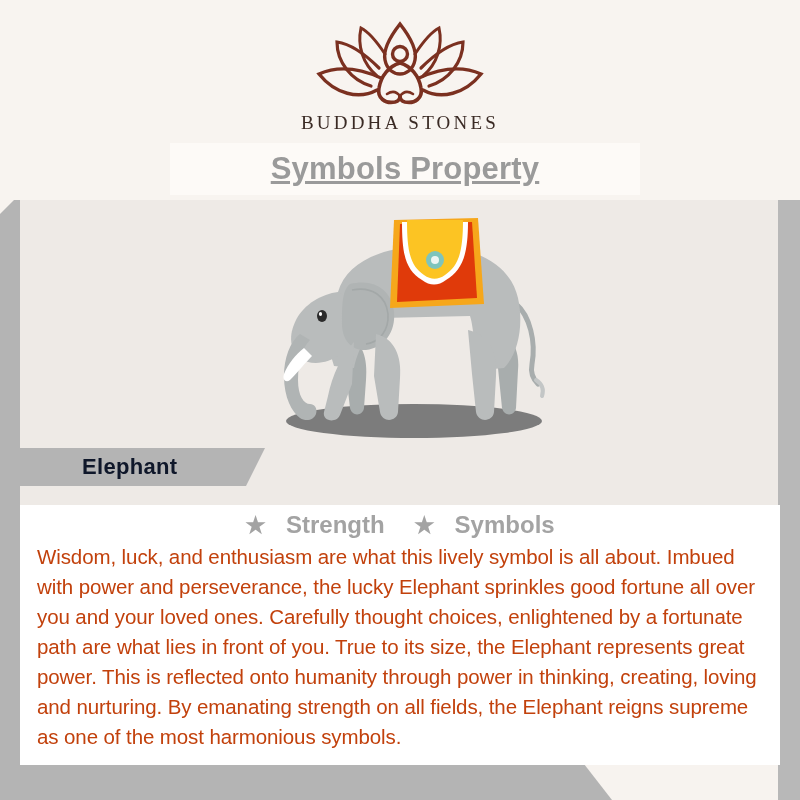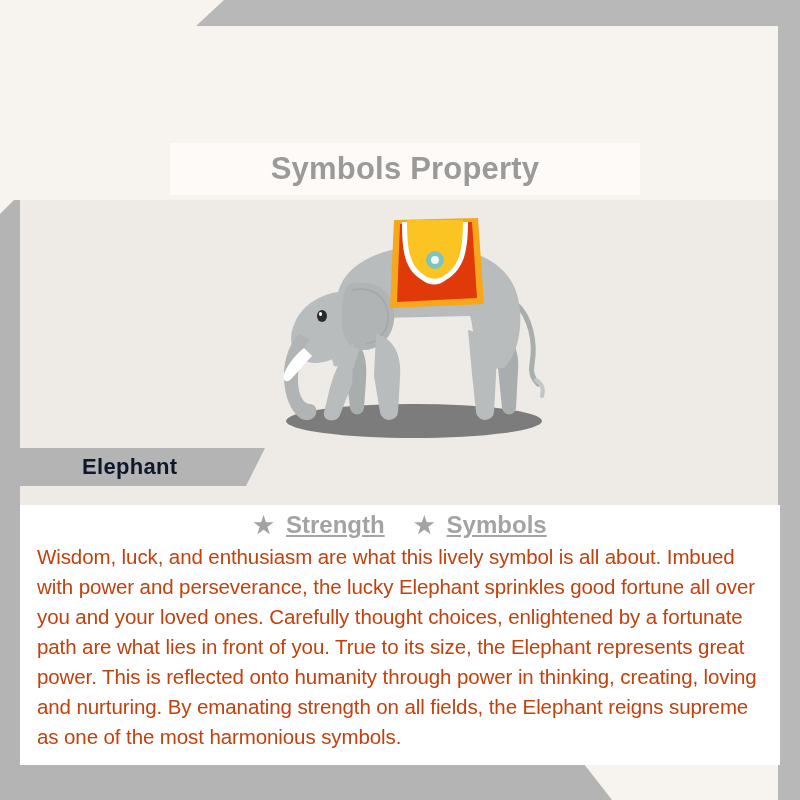--- a/index.html
+++ b/index.html
@@ -78,20 +78,21 @@
     background: #fdfaf7;
   }
   .title-text {
     width: 100%;
     text-align: center;
     line-height: 52px;
     font-size: 31px;
     font-weight: bold;
     color: #9a9a9a;
     letter-spacing: 0.2px;
+    text-decoration: underline;
   }
 
   
   .illus-panel {
     position: absolute;
     left: 20px; top: 200px;
     width: 758px; height: 305px;
     background: #eeeae6;
   }
   .elephant-svg {
@@ -127,39 +128,71 @@
   .traits {
     width: 100%;
     text-align: center;
     margin-top: 6px;
     font-size: 24px;
     font-weight: bold;
     color: #a3a3a3;
     white-space: nowrap;
   }
   .traits .star { font-size: 23px; }
-  .trait-label { margin-left: 12px; text-decoration: underline; }
+  .trait-label { margin-left: 20px; }
   .trait-gap { display: inline-block; width: 16px; }
 
   .body-text {
     margin: 3px 12px 0 17px;
     font-size: 20.5px;
     line-height: 30px;
     color: #c2410c;
     letter-spacing: -0.1px;
   }
 </style>
 </head>
 <body>
 
 <div id="page">
 
   <div class="band-top"></div>
   <div class="band-right"></div>
 
+  <div class="header">
+    <div class="logo-wrap">
+      <span>
+        <svg class="logo-mark" width="170" height="92" viewBox="0 0 170 92" xmlns="http://www.w3.org/2000/svg">
+          <g fill="none" stroke="#7b3020" stroke-linecap="round">
+
+            <path d="M66 60 C 44 50, 22 48, 4 56 C 20 76, 44 82, 62 72" stroke-width="3.4"></path>
+
+            <path d="M104 60 C 126 50, 148 48, 166 56 C 150 76, 126 82, 108 72" stroke-width="3.4"></path>
+
+            <path d="M64 50 C 50 36, 36 26, 22 24 C 22 44, 36 62, 56 68" stroke-width="3.2"></path>
+
+            <path d="M106 50 C 120 36, 134 26, 148 24 C 148 44, 134 62, 114 68" stroke-width="3.2"></path>
+
+            <path d="M70 36 C 62 24, 54 14, 46 10 C 42 28, 48 46, 62 58" stroke-width="3"></path>
+
+            <path d="M100 36 C 108 24, 116 14, 124 10 C 128 28, 122 46, 108 58" stroke-width="3"></path>
+
+            <path d="M85 6 C 74 20, 68 32, 70 42 C 72 52, 79 56, 85 56 C 91 56, 98 52, 100 42 C 102 32, 96 20, 85 6 Z" stroke-width="3.4"></path>
+
+            <circle cx="85" cy="36" r="7.5" stroke-width="3.4"></circle>
+
+            <path d="M85 45 C 74 48, 66 58, 64 70 C 62 80, 70 86, 80 84 C 84 83, 85 80, 85 78" stroke-width="3.6"></path>
+            <path d="M85 45 C 96 48, 104 58, 106 70 C 108 80, 100 86, 90 84 C 86 83, 85 80, 85 78" stroke-width="3.6"></path>
+
+            <path d="M72 76 C 78 72, 82 74, 85 78 C 88 74, 92 72, 98 76" stroke-width="2.6"></path>
+          </g>
+        </svg>
+      </span>
+      <div class="logo-text">BUDDHA STONES</div>
+    </div>
+  </div>
 
   <div class="title-band">
     <div class="title-text">Symbols Property</div>
   </div>
 
   <div class="illus-panel">
     <span class="elephant-svg">
       <svg width="330" height="245" viewBox="0 0 330 245" xmlns="http://www.w3.org/2000/svg">
 
         <ellipse cx="172" cy="213" rx="128" ry="17" fill="#7c7c7c"></ellipse>

